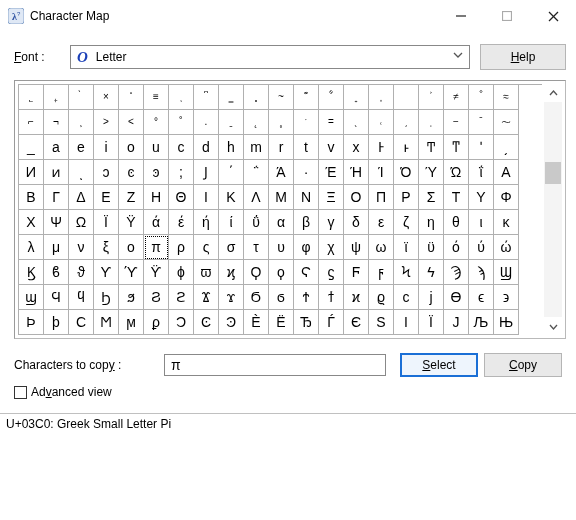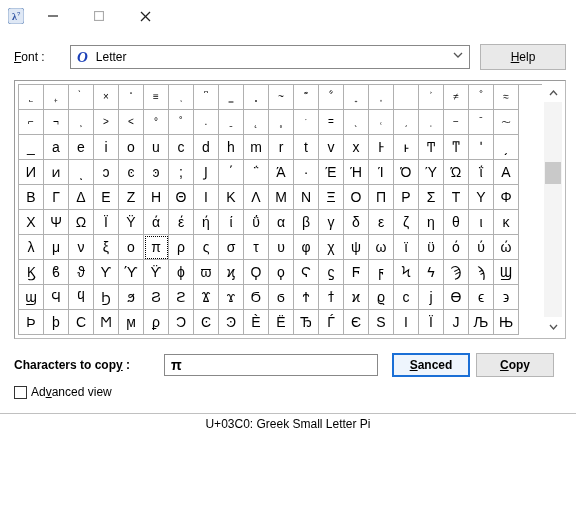--- a/index.html
+++ b/index.html
@@ -122,21 +122,21 @@
     height: 18px;
     display:flex;align-items:center;justify-content:center;
     font-size:10px;color:#555;
   }
   .vtrack { flex:1; background:#f4f4f4; position:relative; }
   .vthumb {
     position:absolute; left:1px; right:1px;
     top: 60px; height: 22px;
     background:#c9c9c9;
   }
-  .copy-row { margin: 4px 12px 8px 0; font-weight: bold; }
+  .copy-row { margin: 4px 4px 8px 0; }
   .copy-label { width: 150px; }
   .copy-label .u { text-decoration: underline; }
   .copy-input {
     flex:1;
     height: 22px;
     border: 1px solid #888;
     padding: 0 6px;
     font-family: Arial, sans-serif;
     font-size: 14px;
     margin-right: 8px;
@@ -161,35 +161,35 @@
     border: 1px solid #333;
     margin-right: 4px;
     background:#fff;
   }
   .adv-label .u { text-decoration: underline; }
   .status {
     border-top: 1px solid #c0c0c0;
     padding: 3px 6px 4px 6px;
     font-size: 12px;
     margin: 0 -10px 0 -14px;
-    text-align: center;
   }
 </style>
 </head>
 <body>
 <div class="window">
 
   <div class="titlebar">
     <span class="app-icon">
       <svg width="16" height="16" viewBox="0 0 16 16">
         <rect x="0" y="0" width="16" height="16" rx="3" fill="#dfe8f5" stroke="#8aa6cc"></rect>
         <text x="4" y="12" font-size="10" font-family="serif" fill="#2b4fa0" font-weight="bold">λ</text>
         <text x="9" y="8" font-size="6" fill="#2b4fa0">?</text>
       </svg>
     </span>
+    <span class="title">Character Map</span>
     <div class="winbtns">
       <div class="winbtn">
         <svg width="10" height="10">
             <line x1="0" y1="5" x2="10" y2="5" stroke="#222" stroke-width="1.2"></line>
           </svg>
       </div>
       <div class="winbtn max">
         <svg width="10" height="10">
             <rect x="0.5" y="0.5" width="9" height="9" fill="none" stroke="#aaa" stroke-width="1.2"></rect>
           </svg>
@@ -444,21 +444,21 @@
       </div>
     </div>
 
     <div class="row copy-row">
       <div class="copy-label"><span>Characters to cop</span><span class="u">y</span><span> :</span></div>
       <div class="copy-input">
           <span>π</span>
         </div>
       <div class="btn primary">
           <span class="u">S</span>
-          <span>anced</span>
+          <span>elect</span>
         </div>
       <div class="btn">
           <span class="u">C</span>
           <span>opy</span>
         </div>
     </div>
 
     <div class="row adv-row">
       <div class="checkbox"></div>
       <div class="adv-label"><span>Ad</span><span class="u">v</span><span>anced view</span></div>

